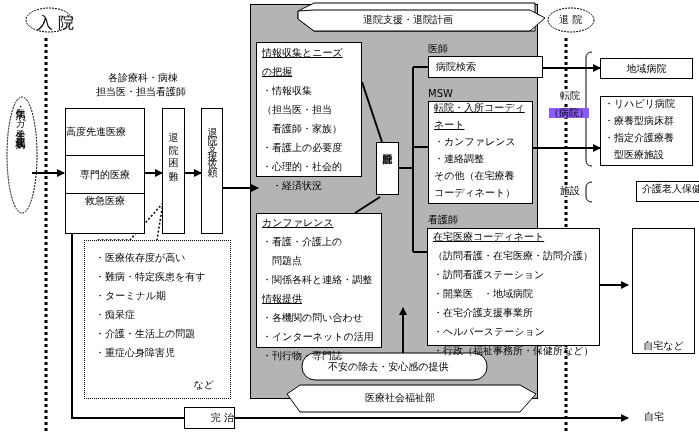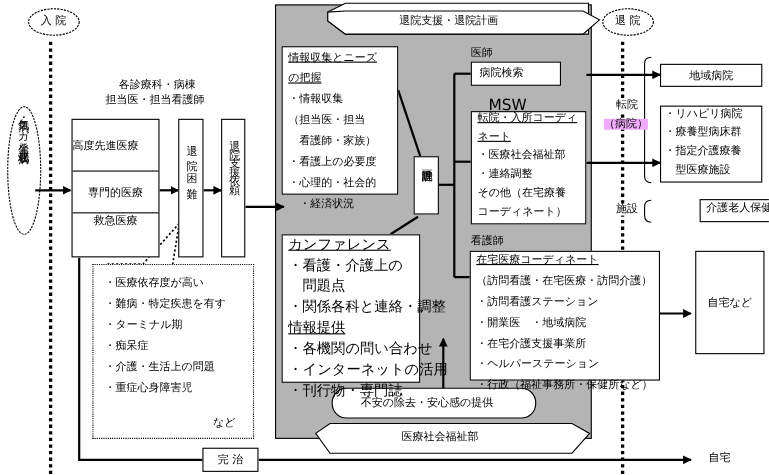--- a/index.html
+++ b/index.html
@@ -68,21 +68,21 @@
   <path d="M592,182 Q586,182 586,188 L586,196 Q586,202 592,202" fill="none" stroke="#000" stroke-width="1"></path>
 
   <polygon points="298,11 314,3 535,3 535,31 314,31 298,19" fill="#fff" stroke="#000" stroke-width="1"></polygon>
   <polygon points="298,11 314,10 530,10 545,18 530,31 314,31 298,19" fill="#fff" stroke="#000" stroke-width="1"></polygon>
 
   <rect x="302" y="353" width="185" height="27" rx="13" ry="13" fill="#fff" stroke="#000" stroke-width="1"></rect>
 
   <polygon points="287,394 300,385 520,385 536,394 520,412 300,412" fill="#fff" stroke="#000" stroke-width="1"></polygon>
 </svg>
 
-<span class="t" style="left:37px; top:15px; font-size:10px;">入 院</span>
+<span class="t" style="left:37px; top:15px; font-size:16px;">入 院</span>
 <span class="t" style="left:559px; top:15px; font-size:10px;">退 院</span>
 
 <span class="vt" style="left:15px; top:102px; font-size:10px; letter-spacing:-0.5px;">病気・ケガ発生　病状悪化</span>
 
 <span class="t" style="left:108px; top:73px;">各診療科・病棟</span>
 <span class="t" style="left:96px; top:87px;">担当医・担当看護師</span>
 
 <div class="box" style="left:65px; top:108px; width:80px; height:126px;">
   <div style="height:46px; border-bottom:1px solid #000; display:flex; align-items:center; justify-content:flex-start;">
       <span>高度先進医療</span>
@@ -108,21 +108,21 @@
     <div>・医療依存度が高い</div>
     <div>・難病・特定疾患を有す</div>
     <div>・ターミナル期</div>
     <div>・痴呆症</div>
     <div>・介護・生活上の問題</div>
     <div>・重症心身障害児</div>
   </div>
   <span class="t" style="right:16px; bottom:8px;">など</span>
 </div>
 
-<div class="box" style="left:184px; top:407px; width:51px; height:22px; display:flex; align-items:center; justify-content:center;">
+<div class="box" style="left:184px; top:407px; width:51px; height:22px; display:flex; align-items:center; justify-content:flex-end;">
   <span>完 治</span>
 </div>
 <span class="t" style="left:644px; top:412px;">自宅</span>
 
 <span class="t" style="left:363px; top:15px;">退院支援・退院計画</span>
 
 <div class="box" style="left:256px; top:42px; width:106px; height:135px;">
   <div class="lines" style="position:absolute; left:5px; top:0px; font-size:10px;">
     <div class="u">情報収集とニーズ</div>
     <div class="u">の把握</div>
@@ -133,82 +133,82 @@
     <div>・心理的・社会的</div>
     <div>　・経済状況</div>
   </div>
 </div>
 
 <div class="box" style="left:376px; top:142px; width:23px; height:53px;">
   <span class="vt" style="left:5px; top:3px; letter-spacing:0px;">退院計画</span>
 </div>
 
 <div class="box" style="left:256px; top:213px; width:126px; height:135px;">
-  <div class="lines" style="position:absolute; left:5px; top:-1px; font-size:13px;">
+  <div class="lines" style="position:absolute; left:5px; top:-1px; font-size:10px;font-family:Liberation Serif, serif;">
     <div class="u">カンファレンス</div>
     <div>・看護・介護上の</div>
     <div>　問題点</div>
     <div>・関係各科と連絡・調整</div>
     <div class="u">情報提供</div>
     <div>・各機関の問い合わせ</div>
     <div>・インターネットの活用</div>
     <div>・刊行物・専門誌</div>
   </div>
 </div>
 
 <span class="t" style="left:328px; top:362px;">不安の除去・安心感の提供</span>
 
 <span class="t" style="left:365px; top:393px;">医療社会福祉部</span>
 
 <span class="t" style="left:428px; top:44px;">医師</span>
-<div class="box" style="left:428px; top:56px; width:82px; height:22px;">
+<div class="box" style="left:428px; top:56px; width:115px; height:22px;">
   <span class="t" style="left:7px; top:5px;">病院検索</span>
 </div>
 
-<span class="t" style="left:428px; top:89px; font-size:14px;margin-left:16px;">MSW</span>
+<span class="t" style="left:428px; top:89px; font-size:10px;">MSW</span>
 <div class="box" style="left:428px; top:101px; width:105px; height:103px;">
   <div class="lines" style="position:absolute; left:5px; top:-3px; font-size:10px; line-height:17px;">
     <div class="u" style="line-height:17px;">転院・入所コーディ</div>
     <div class="u" style="line-height:17px;">ネート</div>
-    <div style="line-height:17px;">・医療社会福祉部</div>
+    <div style="line-height:17px;">・カンファレンス</div>
     <div style="line-height:17px;">・連絡調整</div>
     <div style="line-height:17px;">その他（在宅療養</div>
     <div style="line-height:17px;">コーディネート）</div>
   </div>
 </div>
 
 <span class="t" style="left:428px; top:215px;">看護師</span>
 <div class="box" style="left:427px; top:228px; width:173px; height:118px;">
   <div class="lines" style="position:absolute; left:5px; top:-2px; font-size:10px;">
     <div class="u">在宅医療コーディネート</div>
     <div>（訪問看護・在宅医療・訪問介護）</div>
     <div>・訪問看護ステーション</div>
     <div>・開業医　・地域病院</div>
     <div>・在宅介護支援事業所</div>
     <div>・ヘルパーステーション</div>
     <div>・行政（福祉事務所・保健所など）</div>
   </div>
 </div>
 
 <span class="t" style="left:560px; top:91px; background:#fff;">転院</span>
-<span class="t" style="left:549px; top:108px; background:#f0abfc;">（病院）</span>
+<span class="t" style="left:549px; top:108px; background:#8b5cf6;">（病院）</span>
 <span class="t" style="left:560px; top:186px; background:#fff;">施設</span>
 
 <div class="box" style="left:600px; top:58px; width:93px; height:21px; display:flex; align-items:center; justify-content:center;">
   <span>地域病院</span>
 </div>
 
 <div class="box" style="left:600px; top:96px; width:93px; height:70px;">
   <div class="lines" style="position:absolute; left:3px; top:-2px; font-size:10px; line-height:17px;">
     <div style="line-height:17px;">・リハビリ病院</div>
     <div style="line-height:17px;">・療養型病床群</div>
     <div style="line-height:17px;">・指定介護療養</div>
     <div style="line-height:17px;">　型医療施設</div>
   </div>
 </div>
 
 <div class="box" style="left:600px; top:181px; width:92px; height:21px; display:flex; align-items:flex-start; justify-content:center;margin-left:36px;">
   <span>介護老人保健施設</span>
 </div>
 
-<div class="box" style="left:632px; top:228px; width:63px; height:94px; display:flex; align-items:center; justify-content:center;">
+<div class="box" style="left:632px; top:228px; width:63px; height:126px; display:flex; align-items:flex-end; justify-content:center;">
   <span>自宅など</span>
 </div>
 
 </body></html>

